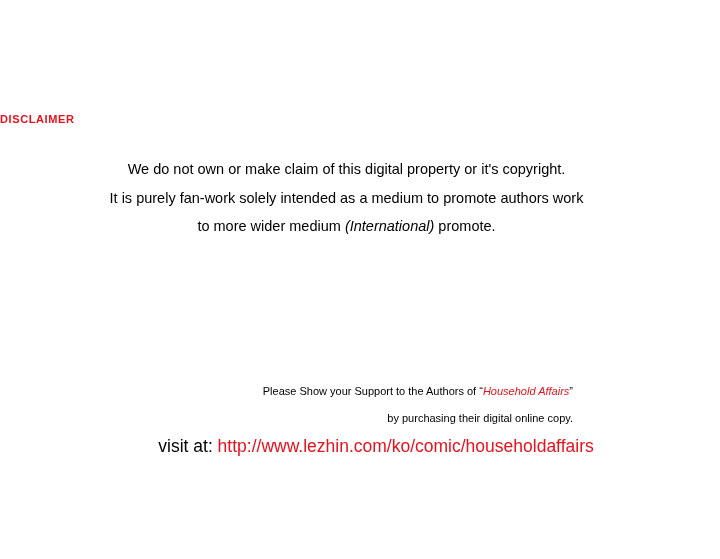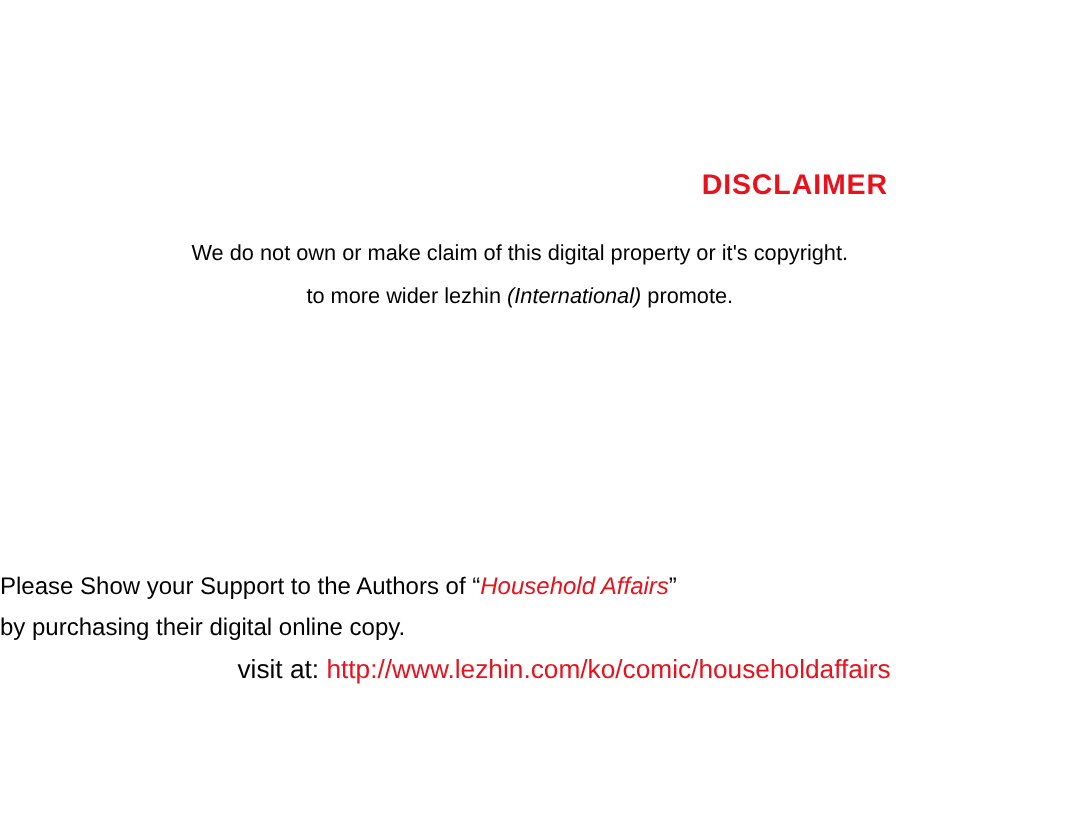--- a/index.html
+++ b/index.html
@@ -18,22 +18,22 @@
     position: relative;
     width: 720px;
     height: 559px;
     box-sizing: border-box;
   }
   .disclaimer-title {
     position: absolute;
     top: 113px;
     left: 0;
     width: 592px;
-    text-align: right;
-    font-size: 19px;
+    text-align: left;
+    font-size: 11px;
     font-weight: bold;
     color: #e8111c;
     letter-spacing: 0.6px;
   }
   .disclaimer-body {
     position: absolute;
     top: 155px;
     left: 0;
     width: 693px;
     text-align: center;
@@ -47,22 +47,22 @@
   }
   .italic {
     font-style: italic;
     margin-top: 29px;
   }
   .support-block {
     position: absolute;
     top: 378px;
     left: 0;
     width: 573px;
-    text-align: left;
-    font-size: 16px;
+    text-align: right;
+    font-size: 11px;
     line-height: 27px;
     color: #000000;
   }
   .support-block .line {
     display: block;
   }
   .title-red {
     color: #e8111c;
     font-style: italic;
   }
@@ -82,21 +82,22 @@
 </style>
 </head>
 <body>
 
 <div class="page">
 
   <div class="disclaimer-title">DISCLAIMER</div>
 
   <div class="disclaimer-body">
     <span class="line">We do not own or make claim of this digital property or it's copyright.</span>
-    <span class="line"><span>to more wider lezhin </span><span class="italic">(International)</span><span> promote.</span></span>
+    <span class="line">It is purely fan-work solely intended as a medium to promote authors work</span>
+    <span class="line"><span>to more wider medium </span><span class="italic">(International)</span><span> promote.</span></span>
   </div>
 
   <div class="support-block">
     <span class="line"><span>Please Show your Support to the Authors of “</span><span class="title-red">Household Affairs</span><span>”</span></span>
     <span class="line">by purchasing their digital online copy.</span>
   </div>
 
   <div class="visit-line"><span>visit at: </span><a class="link" href="#">http://www.lezhin.com/ko/comic/householdaffairs</a></div>
 
 </div>

